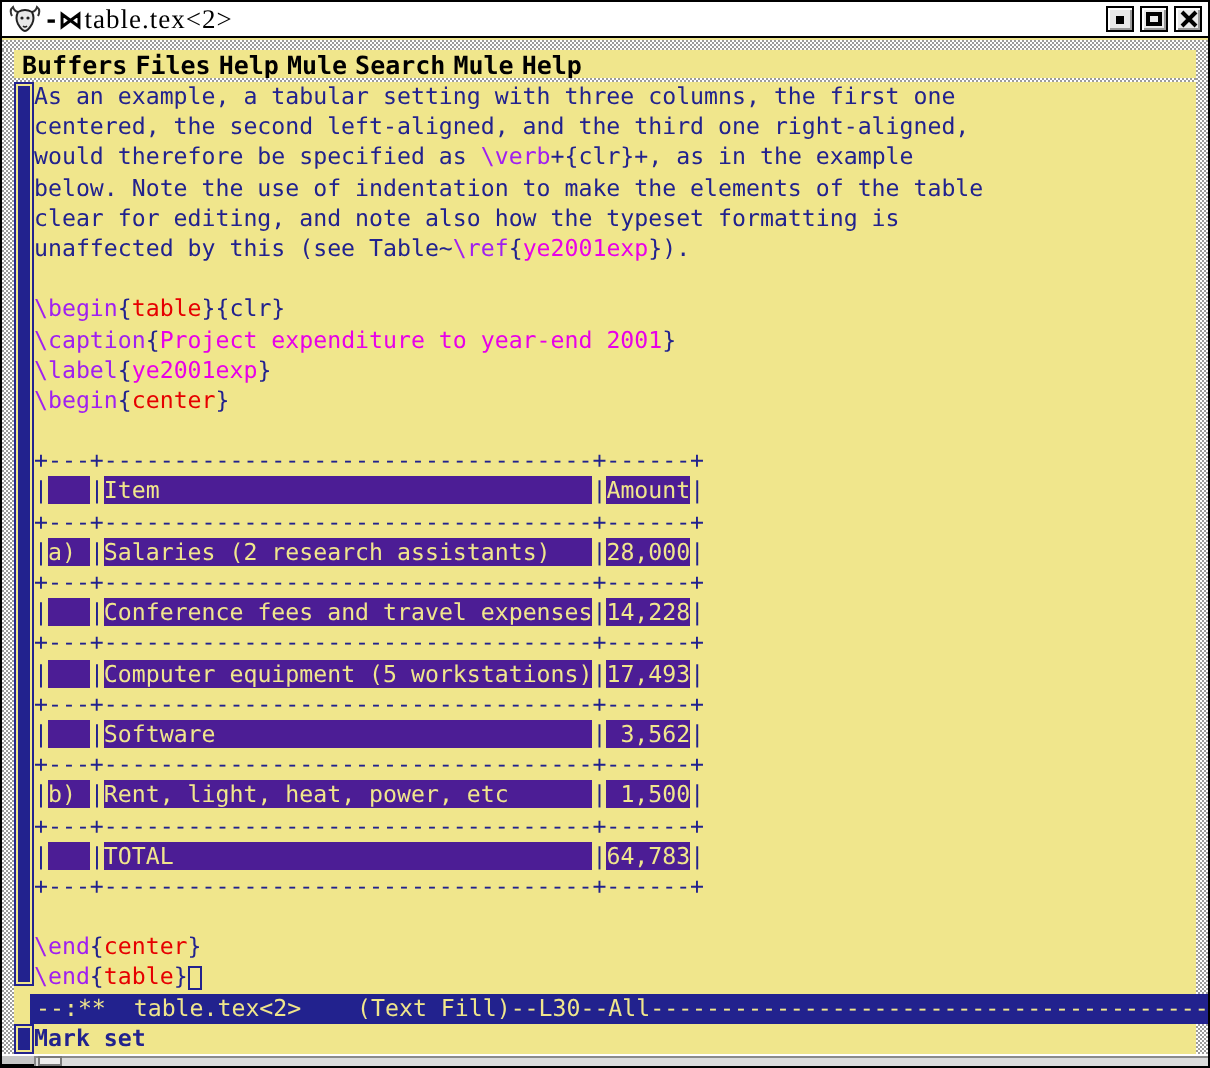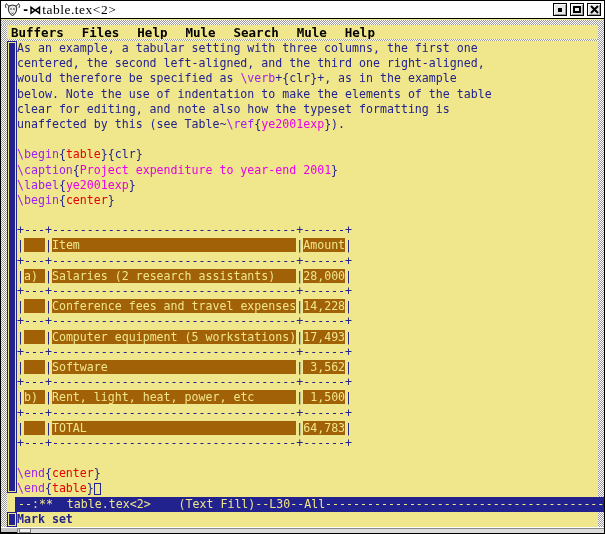--- a/index.html
+++ b/index.html
@@ -33,41 +33,41 @@
   }
   #min-glyph { width:4px; height:4px; background:#000; }
   #max-glyph { width:8px; height:7px; border:2px solid #000; }
   
   #stipple-top   { position:absolute; left:0; top:19px;  width:603px; height:5px; }
   #stipple-left  { position:absolute; left:0; top:24px;  width:6px;   height:502px; }
   #stipple-right { position:absolute; left:597px; top:24px; width:6px; height:502px; }
   
   #menubar {
     position:absolute; left:6px; top:24px; width:591px; height:14px;
-    display:flex; gap:18px; align-items:center; padding-left:4px;
+    display:flex; gap:4px; align-items:center; padding-left:4px;
     font-weight:bold; font-size:12.5px; color:#000;
   }
   #menu-sep { position:absolute; left:6px; top:38px; width:591px; height:2px; }
   
   #vscrollbar { position:absolute; left:6px; top:40px; width:10px; height:456px; background:#f0e68c; }
   #vthumb {
     position:absolute; left:1px; top:1px; width:8px; height:450px;
     background:#22228e; border:1px solid #f0e68c; outline:1px solid #22228e;
   }
   
   #text-area {
     position:absolute; left:16px; top:40px; width:581px; height:456px;
     font-size:11.6px; line-height:15.2px; color:#22228e;
     white-space:pre; overflow:hidden;
   }
   .bline { height:15.2px; }
   .kw  { color:#a020f0; }
   .env { color:#e60000; }
   .str { color:#e800e8;margin-top:44px; }
-  .hl  { background:#a16207; color:#f0e68c; }
+  .hl  { background:#4c1d95; color:#f0e68c; }
   .cursor {
     display:inline-block; width:7px; height:12px;
     border:1px solid #22228e; vertical-align:text-bottom;
   }
   
   #modeline {
     position:absolute; left:14px; top:496px; width:589px; height:15px;
     background:#22228e; color:#f0e68c; font-size:11.6px; line-height:15px;
     white-space:pre; overflow:hidden; padding-left:3px;
   }

